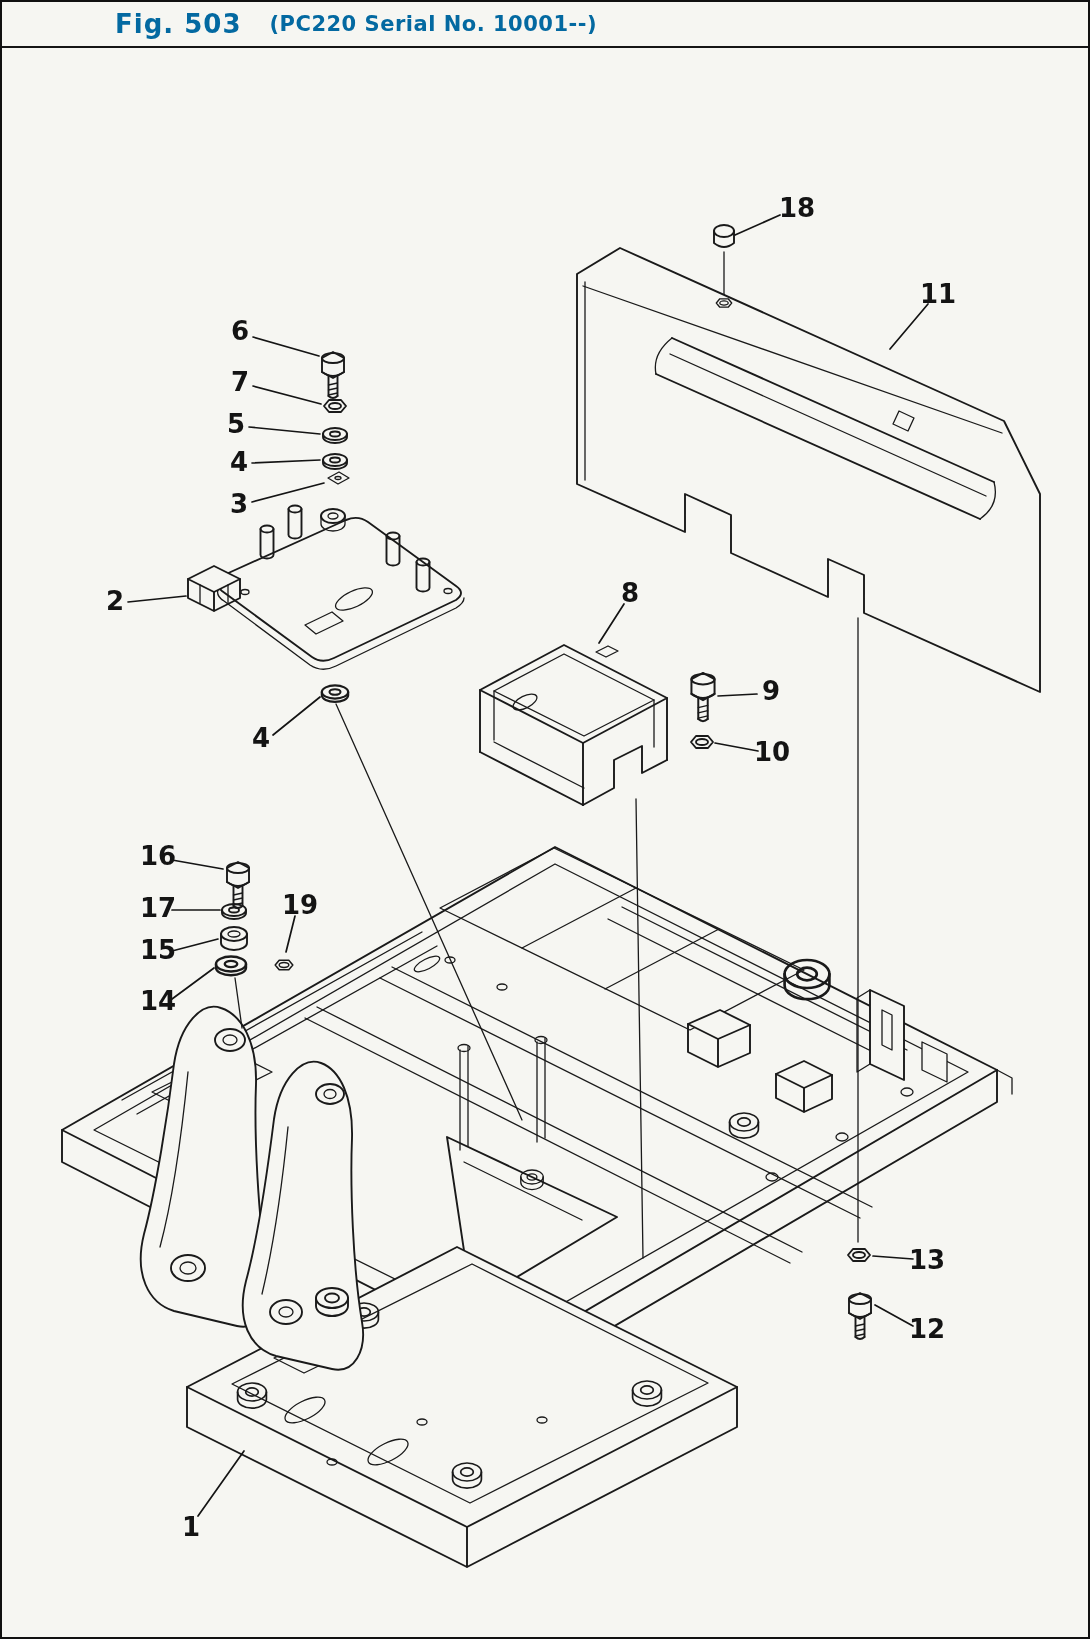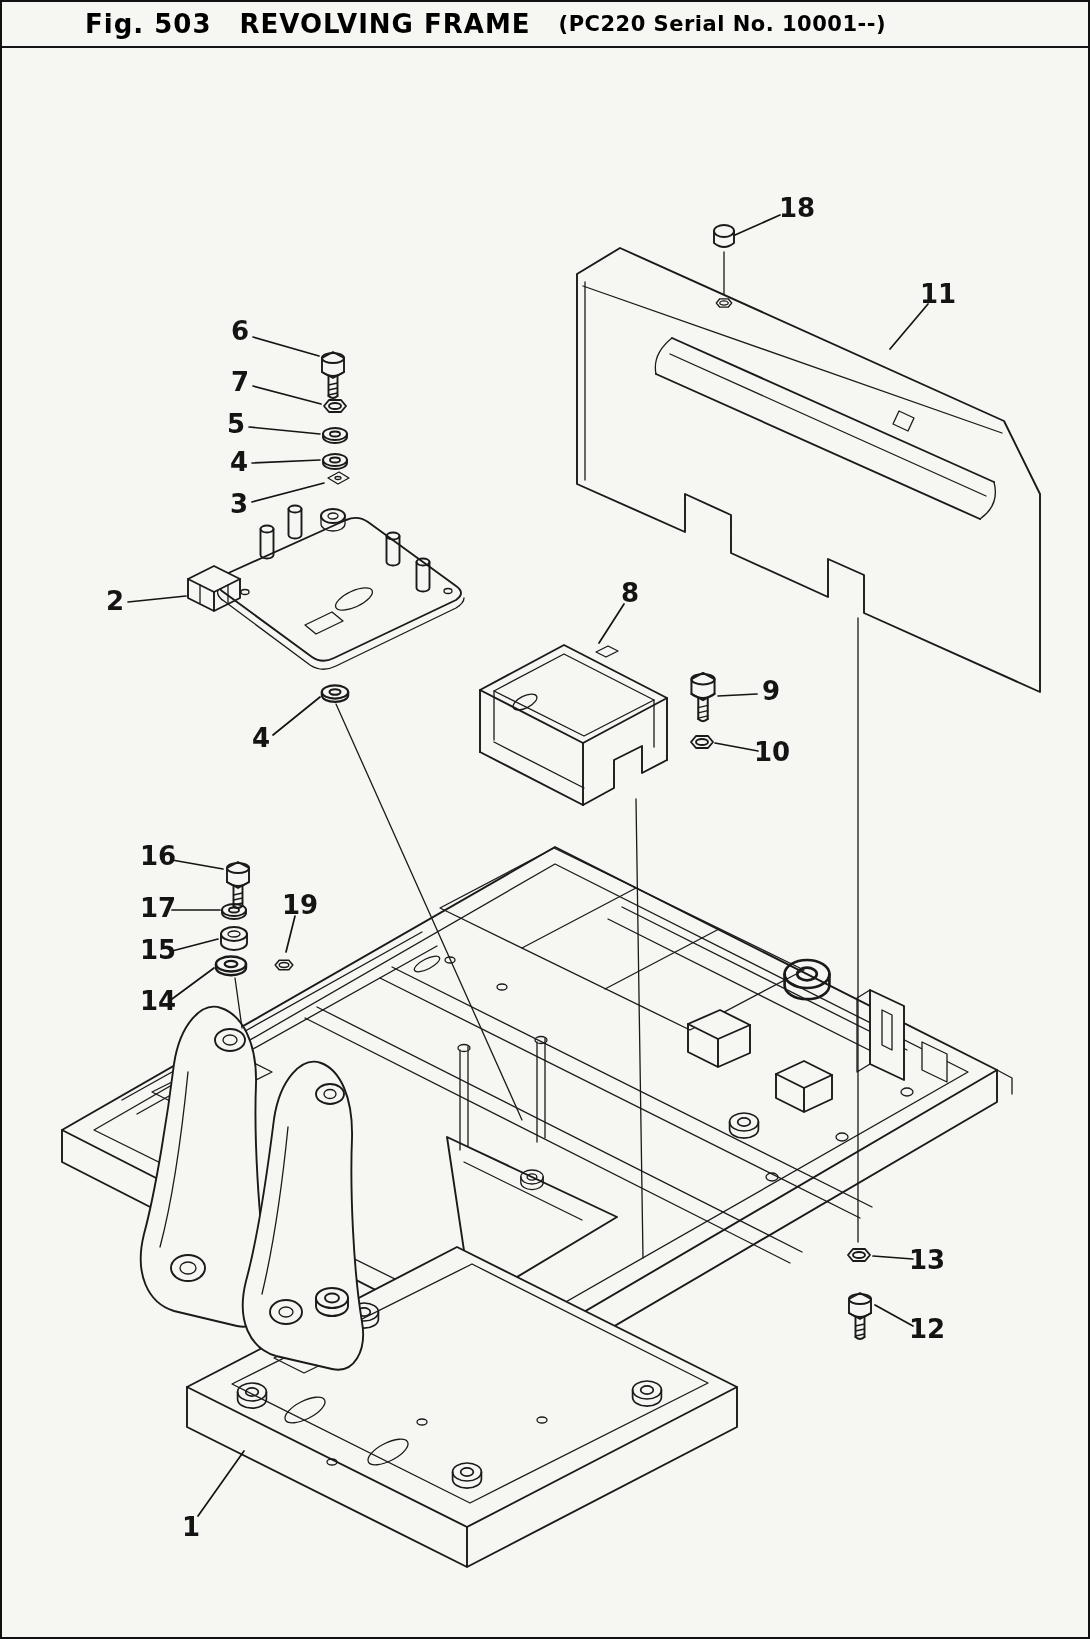--- a/index.html
+++ b/index.html
@@ -5,22 +5,22 @@
   html,body{margin:0;padding:0;background:#d8d8d8;}
   .page{
     position:relative;width:1090px;height:1639px;margin:0 auto;
     background:#f6f6f2;border:2px solid #111;box-sizing:border-box;
     font-family:"DejaVu Sans", "Liberation Sans", sans-serif;
     overflow:hidden;
   }
   .title-row{
     position:absolute;top:0;left:0;right:0;height:44px;
     border-bottom:2px solid #151515;
-    display:flex;align-items:center;gap:28px;padding-left:83px;
-    font-weight:bold;font-size:26px;letter-spacing:1px;color:#000000;
+    display:flex;align-items:center;gap:28px;padding-left:113px;
+    font-weight:bold;font-size:26px;letter-spacing:1px;color:#0369a1;
     white-space:nowrap;z-index:3;
   }
   .title-row .serial{font-size:21px;letter-spacing:0.5px;}
   svg.diagram{position:absolute;left:0;top:0;width:1090px;height:1639px;z-index:2;}
   svg.diagram path, svg.diagram ellipse, svg.diagram line, svg.diagram circle{
     stroke:#1a1a1a;fill:none;stroke-width:1.9;stroke-linecap:round;stroke-linejoin:round;
   }
   svg.diagram .thin{stroke-width:1.3;}
   svg.diagram .fill{fill:#f6f6f2;}
   svg.diagram .leader{stroke:#141414;stroke-width:1.7;}
@@ -30,21 +30,20 @@
     text-anchor:middle;dominant-baseline:middle;
   }
 </style>
 </head>
 <body>
 
 <div class="page">
 
   <div class="title-row">
     <span>Fig. 503</span>
-    <span>REVOLVING FRAME</span>
     <span class="serial">(PC220 Serial No. 10001--)</span>
   </div>
 
   <svg class="diagram" id="diagram-svg" viewBox="0 0 1090 1639">
 
     <defs>
       <g id="bolt">
         <path d="M -11 -22 L -11 -36 L 0 -42 L 11 -36 L 11 -22 L 0 -16 Z"></path>
         <ellipse cx="0" cy="-36" rx="11" ry="5"></ellipse>
         <path d="M -11 -22 Q 0 -14 11 -22"></path>

